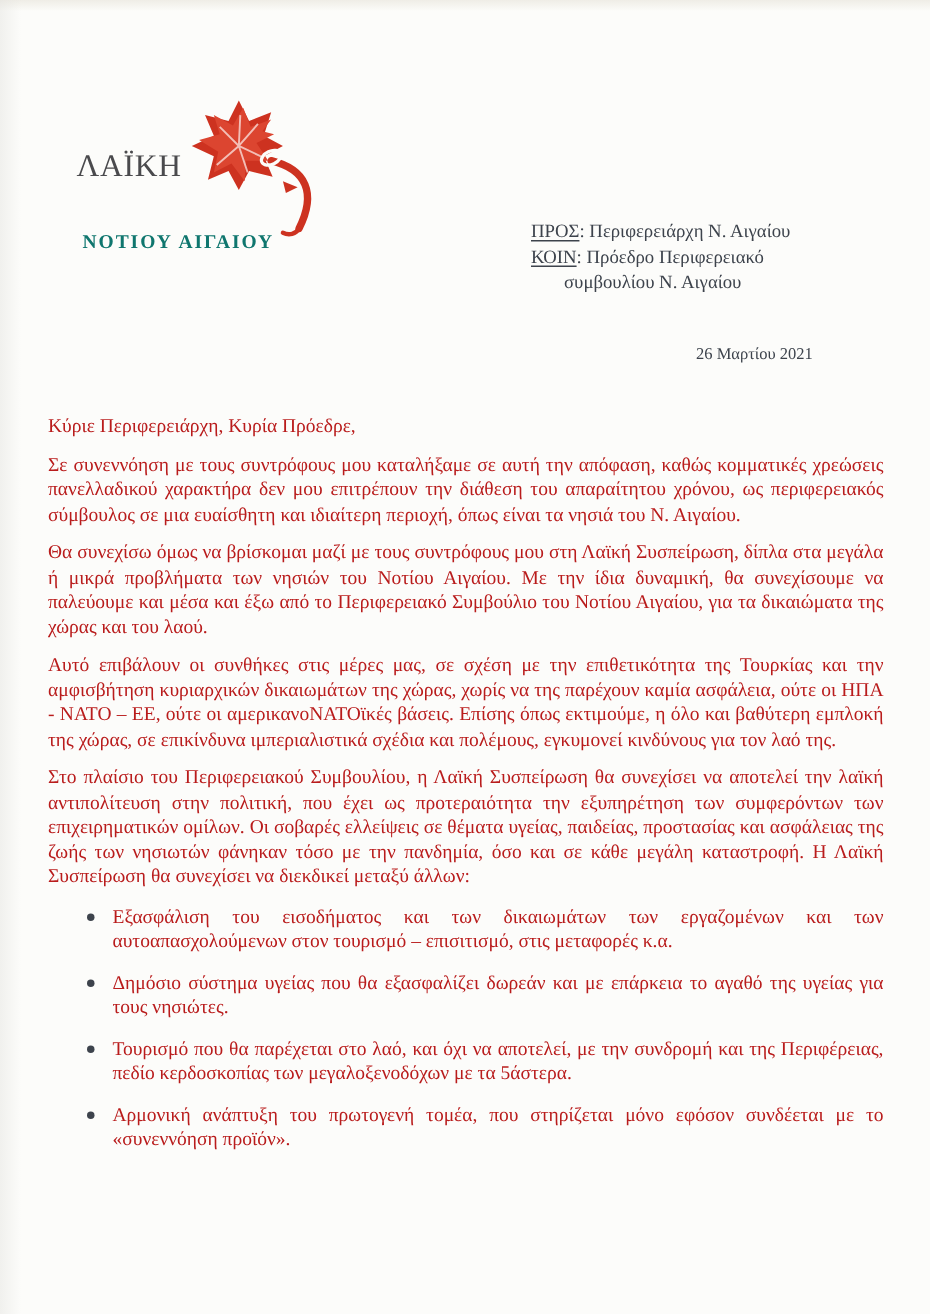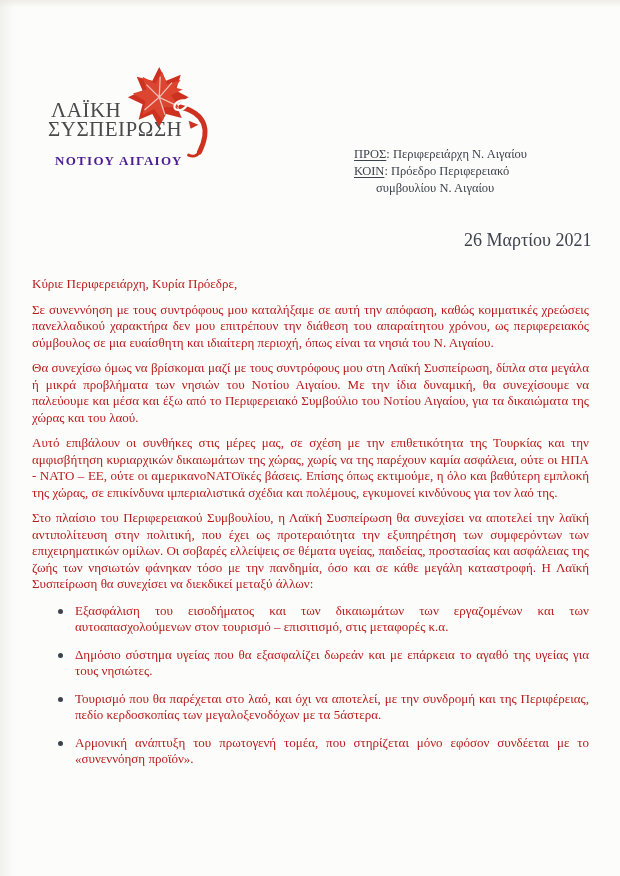--- a/index.html
+++ b/index.html
@@ -31,32 +31,32 @@
     font-size:21px;line-height:20px;letter-spacing:0.5px;
     color:#4a4a4d;font-weight:normal;
   }
   .flower{
     position:absolute;left:116px;top:64px;width:108px;height:98px;
     z-index:3;
   }
   .region-title{
     position:absolute;left:55px;top:153px;
     font-size:13px;font-weight:bold;letter-spacing:1.3px;
-    color:#4c1d95;
+    color:#0f766e;
   }
   
   .recipients{
     position:absolute;left:354px;top:146px;
     font-size:12.5px;line-height:17px;color:#3d434c;
   }
   .recipients .lbl{text-decoration:underline;text-underline-offset:2px;margin-top:28px;}
   .recipients .cc2{padding-left:22px;}
   .date-line{
     position:absolute;left:464px;top:230px;
-    font-size:18px;color:#3d434c;
+    font-size:11px;color:#3d434c;
   }
   
   .body-text{
     position:absolute;left:32px;top:276px;width:557px;
     font-size:13px;line-height:16.5px;color:#b91c1c;
   }
   .body-text .salutation{margin:0;}
   .body-text .intro{margin:7px 0 0 0;}
   .body-text p.para{
     margin:9px 0 0 0;
@@ -79,21 +79,20 @@
   }
 </style>
 </head>
 <body>
 
 <div class="page">
   <div class="scan-top"></div>
   <div class="scan-left"></div>
 
   <div class="logo-line1">ΛΑΪΚΗ</div>
-  <div class="logo-line2">ΣΥΣΠΕΙΡΩΣΗ</div>
 
   <svg class="flower" viewBox="0 0 110 100" aria-hidden="true">
 
     <path d="M66 44 C 90 50 97 66 85 90" stroke="#cd3220" stroke-width="5" fill="none" stroke-linecap="round"></path>
     <path d="M85 90 C 83 94 78 95 74 93" stroke="#cd3220" stroke-width="3" fill="none" stroke-linecap="round"></path>
     <path d="M74 58 L84 62 L76 66 Z" fill="#cd3220"></path>
 
     <path d="M74 34 L61 41 L67 55 L51 51 L44 64 L37 51 L23 57 L27 41 L12 34 L27 27 L21 13 L37 17 L44 3 L51 17 L66 11 L61 27 Z" fill="#cd3220"></path>
     <path d="M68 26 L56 32 L64 44 L49 44 L48 58 L39 46 L27 52 L30 38 L17 30 L31 26 L27 13 L40 20 L47 8 L52 21 L66 16 L60 24 Z" fill="#dc4530"></path>
     <path d="M44 34 L31 21 M44 34 L57 19 M44 34 L61 42 M44 34 L29 47 M44 34 L45 13 M44 34 L50 52" stroke="#ffffff" stroke-width="1.3" opacity="0.65" fill="none"></path>

